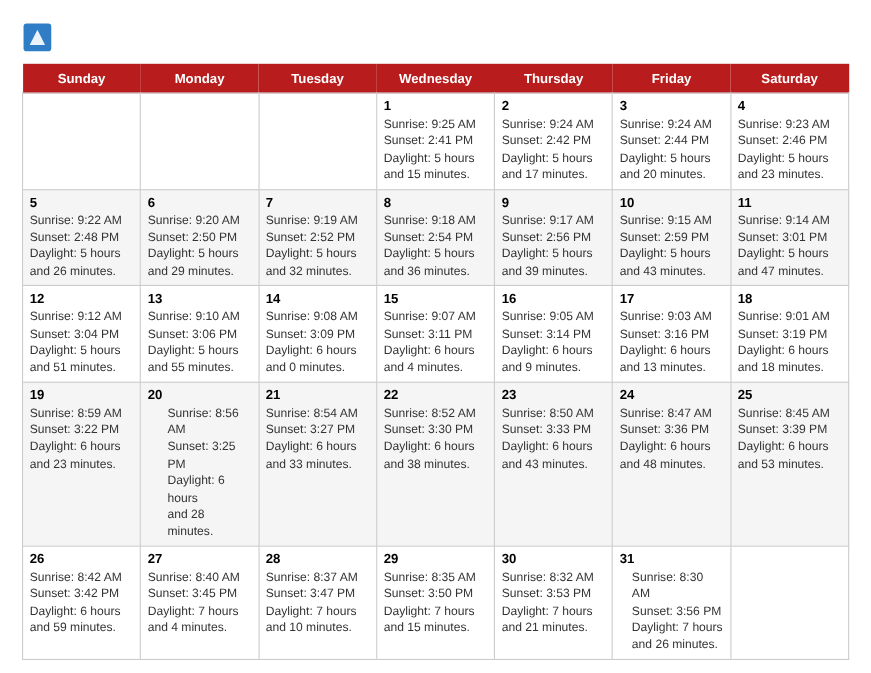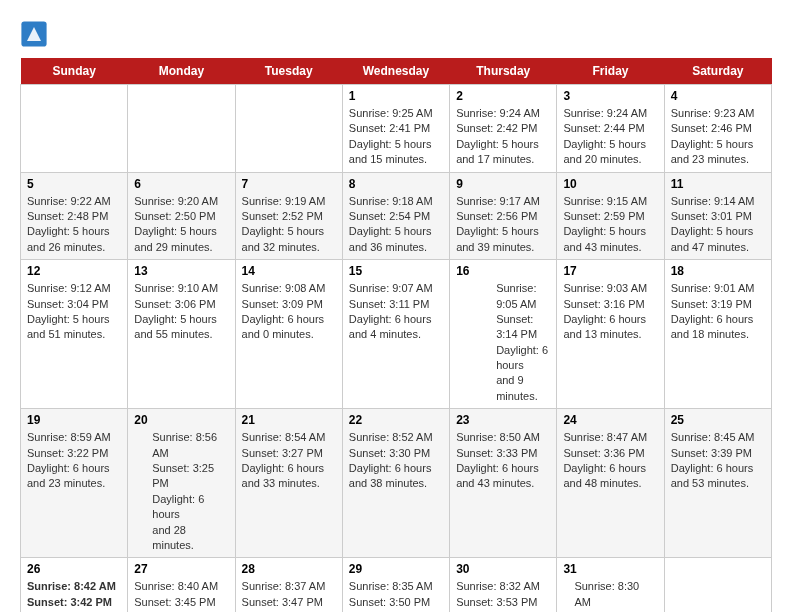--- a/index.html
+++ b/index.html
@@ -226,21 +226,21 @@
         </td>
         <td>
           <div class="day-number">15</div>
           <div class="day-info" style="white-space: pre-line;">Sunrise: 9:07 AM
 Sunset: 3:11 PM
 Daylight: 6 hours
 and 4 minutes.</div>
         </td>
         <td>
           <div class="day-number">16</div>
-          <div class="day-info" style="white-space: pre-line; margin-left: 40px;">Sunrise: 9:05 AM
+          <div class="day-info" style="white-space: pre-line;">Sunrise: 9:05 AM
 Sunset: 3:14 PM
 Daylight: 6 hours
 and 9 minutes.</div>
         </td>
         <td>
           <div class="day-number">17</div>
           <div class="day-info" style="white-space: pre-line;">Sunrise: 9:03 AM
 Sunset: 3:16 PM
 Daylight: 6 hours
 and 13 minutes.</div>
@@ -300,21 +300,21 @@
           <div class="day-number">25</div>
           <div class="day-info" style="white-space: pre-line;">Sunrise: 8:45 AM
 Sunset: 3:39 PM
 Daylight: 6 hours
 and 53 minutes.</div>
         </td>
       </tr>
       <tr>
         <td>
           <div class="day-number">26</div>
-          <div class="day-info" style="white-space: pre-line; font-weight: bold;">Sunrise: 8:42 AM
+          <div class="day-info" style="white-space: pre-line;">Sunrise: 8:42 AM
 Sunset: 3:42 PM
 Daylight: 6 hours
 and 59 minutes.</div>
         </td>
         <td>
           <div class="day-number">27</div>
           <div class="day-info" style="white-space: pre-line;">Sunrise: 8:40 AM
 Sunset: 3:45 PM
 Daylight: 7 hours
 and 4 minutes.</div>

